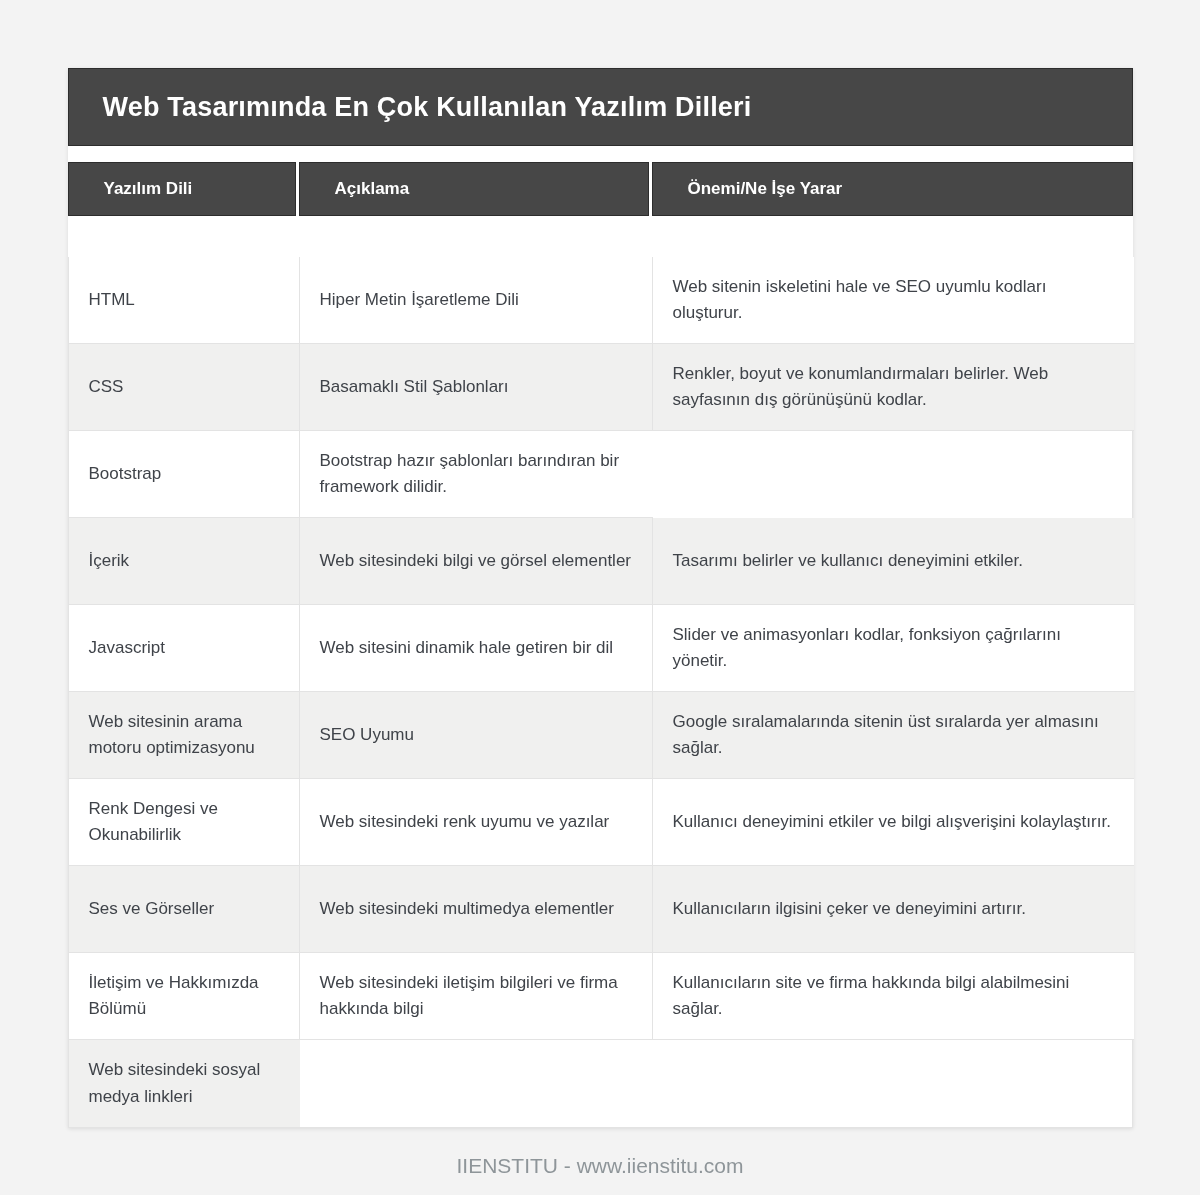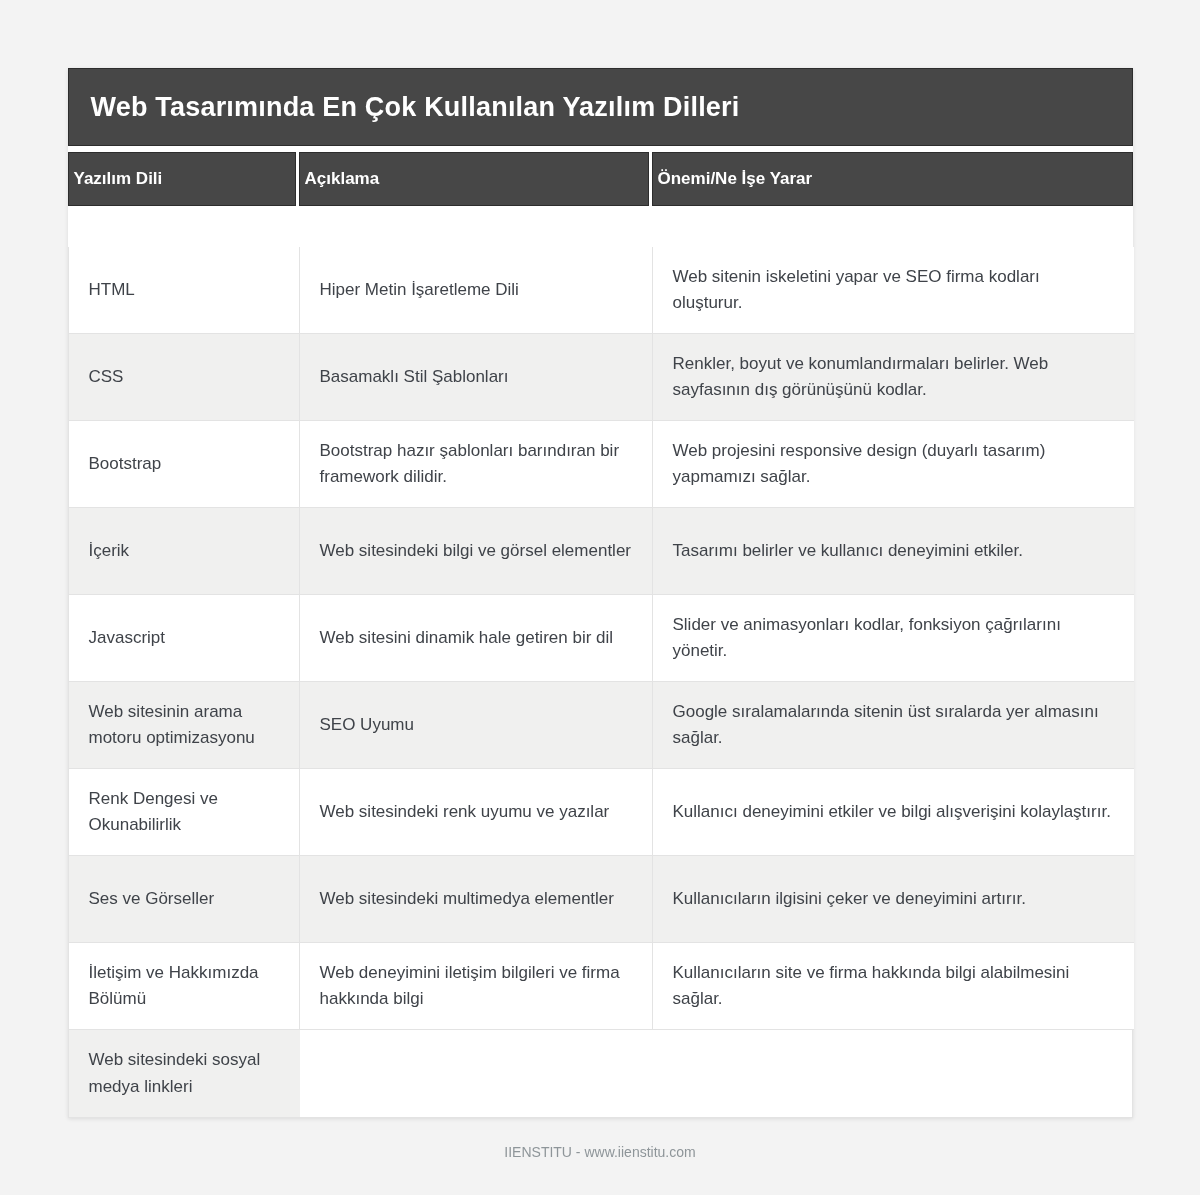--- a/index.html
+++ b/index.html
@@ -19,42 +19,42 @@
     background: #ffffff;
     box-shadow: 0 1px 4px rgba(0,0,0,0.10);
   }
   .title-bar {
     height: 78px;
     background: #474747;
     border: 1px solid #2d2d2d;
     box-sizing: border-box;
     display: flex;
     align-items: center;
-    padding-left: 22px;
-    margin-bottom: 6px;
+    padding-left: 34px;
+    margin-bottom: 16px;
   }
   .title-bar h1 {
     margin: 0;
     color: #ffffff;
     font-size: 27px;
     font-weight: bold;
     letter-spacing: 0.2px;
   }
   .grid-row {
     display: grid;
     grid-template-columns: 231px 353px 481px;
   }
   .th {
     background: #474747;
     box-shadow: inset 0 0 0 1px #2d2d2d;
     box-sizing: border-box;
     height: 54px;
     display: flex;
     align-items: center;
-    padding: 0 6px;
+    padding: 0 36px;
     color: #ffffff;
     font-size: 17px;
     font-weight: bold;
   }
   .th.gap {
     border-right: 3px solid #ffffff;
   }
   .table-body {
     border: 1px solid #e3e3e3;
     border-top: none;
@@ -82,21 +82,21 @@
   .row:nth-child(even) .td {
     background: #f0f0ef;
   }
   .row:nth-child(odd) .td {
     background: #ffffff;
   }
   .footer {
     margin-top: 26px;
     text-align: center;
     color: #8e9599;
-    font-size: 14px;
+    font-size: 21px;
   }
 </style>
 </head>
 <body>
 
 <div class="card">
 
   <div class="title-bar">
     <h1>Web Tasarımında En Çok Kullanılan Yazılım Dilleri</h1>
   </div>
@@ -105,33 +105,32 @@
     <div class="th gap">Yazılım Dili</div>
     <div class="th gap">Açıklama</div>
     <div class="th">Önemi/Ne İşe Yarar</div>
   </div>
 
   <div class="table-body">
 
     <div class="grid-row row">
       <div class="td">HTML</div>
       <div class="td">Hiper Metin İşaretleme Dili</div>
-      <div class="td">Web sitenin iskeletini yapar ve SEO firma kodları oluşturur.</div>
+      <div class="td">Web sitenin iskeletini hale ve SEO uyumlu kodları oluşturur.</div>
     </div>
 
     <div class="grid-row row">
       <div class="td">CSS</div>
       <div class="td">Basamaklı Stil Şablonları</div>
       <div class="td">Renkler, boyut ve konumlandırmaları belirler. Web sayfasının dış görünüşünü kodlar.</div>
     </div>
 
     <div class="grid-row row">
       <div class="td">Bootstrap</div>
       <div class="td">Bootstrap hazır şablonları barındıran bir framework dilidir.</div>
-      <div class="td">Web projesini responsive design (duyarlı tasarım) yapmamızı sağlar.</div>
     </div>
 
     <div class="grid-row row">
       <div class="td">İçerik</div>
       <div class="td">Web sitesindeki bilgi ve görsel elementler</div>
       <div class="td">Tasarımı belirler ve kullanıcı deneyimini etkiler.</div>
     </div>
 
     <div class="grid-row row">
       <div class="td">Javascript</div>
@@ -152,21 +151,21 @@
     </div>
 
     <div class="grid-row row">
       <div class="td">Ses ve Görseller</div>
       <div class="td">Web sitesindeki multimedya elementler</div>
       <div class="td">Kullanıcıların ilgisini çeker ve deneyimini artırır.</div>
     </div>
 
     <div class="grid-row row">
       <div class="td">İletişim ve Hakkımızda Bölümü</div>
-      <div class="td">Web deneyimini iletişim bilgileri ve firma hakkında bilgi</div>
+      <div class="td">Web sitesindeki iletişim bilgileri ve firma hakkında bilgi</div>
       <div class="td">Kullanıcıların site ve firma hakkında bilgi alabilmesini sağlar.</div>
     </div>
 
     <div class="grid-row row">
       <div class="td">Web sitesindeki sosyal medya linkleri</div>
     </div>
 
   </div>
 </div>
 

